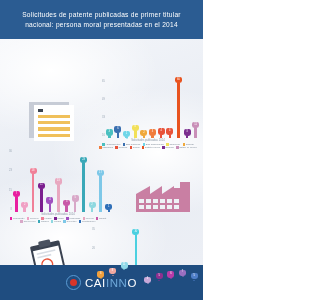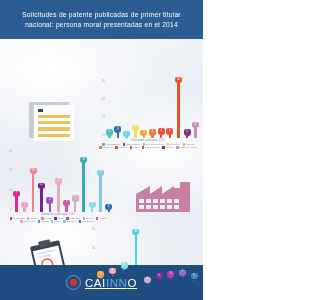--- a/index.html
+++ b/index.html
@@ -55,21 +55,21 @@
   #logo-mark {
     width: 15px; height: 15px; border-radius: 50%;
     background: #1f4d80;
     border: 1.6px solid #5a9bd4;
     display: flex; align-items: center; justify-content: center;
     flex: none;
   }
   #logo-dot { width: 7px; height: 7px; border-radius: 50%; background: #d8352a; }
   #logo-text {
     font-size: 11.5px; letter-spacing: 0.6px;
-    color: #ffffff; white-space: nowrap; text-decoration: underline;
+    color: #ffffff; white-space: nowrap;
   }
   #logo-text .mid { color: #6fa8d8; }
 
   
   .chart {
     position: absolute;
     display: flex; flex-direction: column;
   }
   .plot {
     position: relative;

